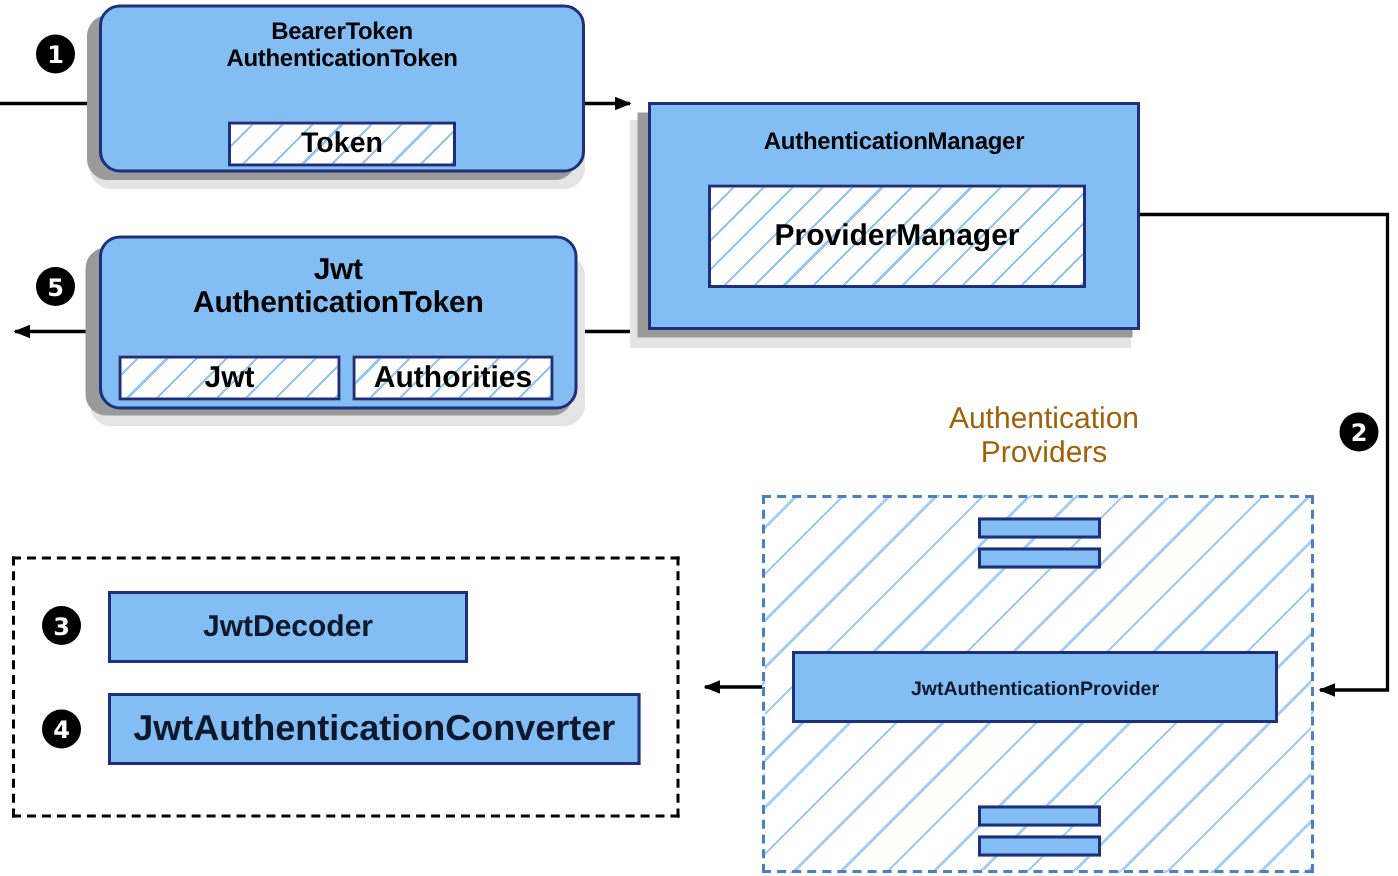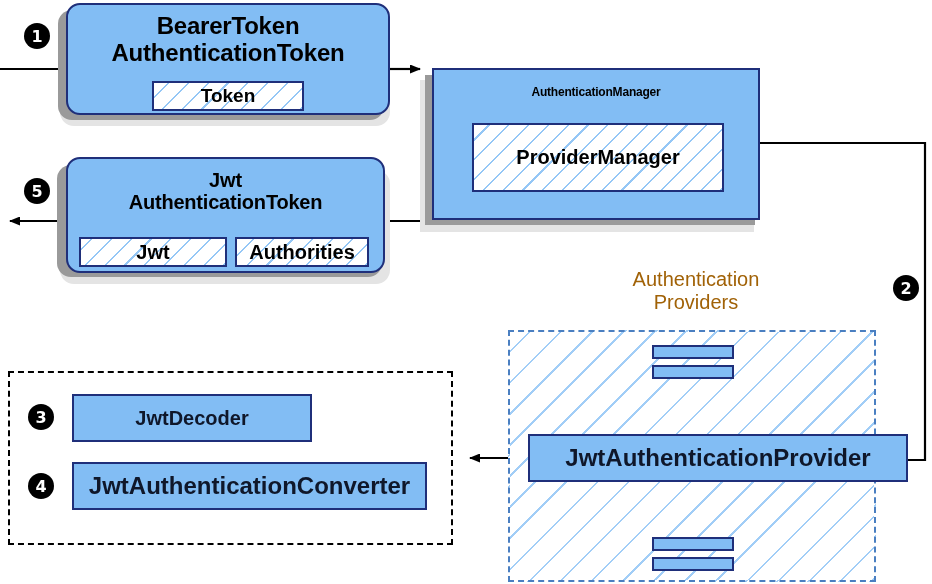--- a/index.html
+++ b/index.html
@@ -66,21 +66,21 @@
     justify-content: center;
     color: #000;
     font-weight: bold;
   }
 
   
   #bearer-token-node {
     left: 66px; top: 3px; width: 324px; height: 112px;
     padding-top: 8px;
   }
-  #bearer-token-node .node-title { font-size: 24px; }
+  #bearer-token-node .node-title { font-size: 16px; }
   #bearer-token-hatch {
     position: absolute; left: 84px; top: 76px; width: 152px; height: 30px;
     font-size: 19px;
   }
 
   #jwt-token-node {
     left: 66px; top: 157px; width: 319px; height: 116px;
     padding-top: 10px;
   }
   #jwt-token-node .node-title { font-size: 20px; }
@@ -89,21 +89,21 @@
     display: flex; gap: 8px;
   }
   #jwt-hatch      { width: 148px; height: 30px; font-size: 20px; }
   #authorities-hatch { width: 134px; height: 30px; font-size: 20px; }
 
   #auth-manager-node {
     left: 432px; top: 68px; width: 328px; height: 152px;
     border-radius: 0;
     padding-top: 16px;
   }
-  #auth-manager-node .node-title { font-size: 12px; text-align: right; }
+  #auth-manager-node .node-title { font-size: 16px; text-align: right; }
   #provider-manager-hatch {
     position: absolute; left: 38px; top: 53px; width: 252px; height: 69px;
     font-size: 20px;
   }
 
   
   .flat-node {
     position: absolute;
     box-sizing: border-box;
     background: #82BDF4;
@@ -112,21 +112,21 @@
     font-weight: bold; color: #0f172a;
     z-index: 3;
   }
   #jwt-decoder-node {
     left: 72px; top: 394px; width: 240px; height: 48px; font-size: 20px;
   }
   #jwt-converter-node {
     left: 72px; top: 462px; width: 355px; height: 48px; font-size: 24px;
   }
   #jwt-provider-node {
-    left: 528px; top: 434px; width: 380px; height: 48px; font-size: 24px;
+    left: 528px; top: 434px; width: 324px; height: 48px; font-size: 13px;
   }
 
   
   .dashed-box { position: absolute; box-sizing: border-box; }
   #providers-area {
     left: 508px; top: 330px; width: 368px; height: 252px;
     border: 2px dashed #4a7fc1;
     background-color: #ffffff;
     background-image: repeating-linear-gradient(
         -45deg,

